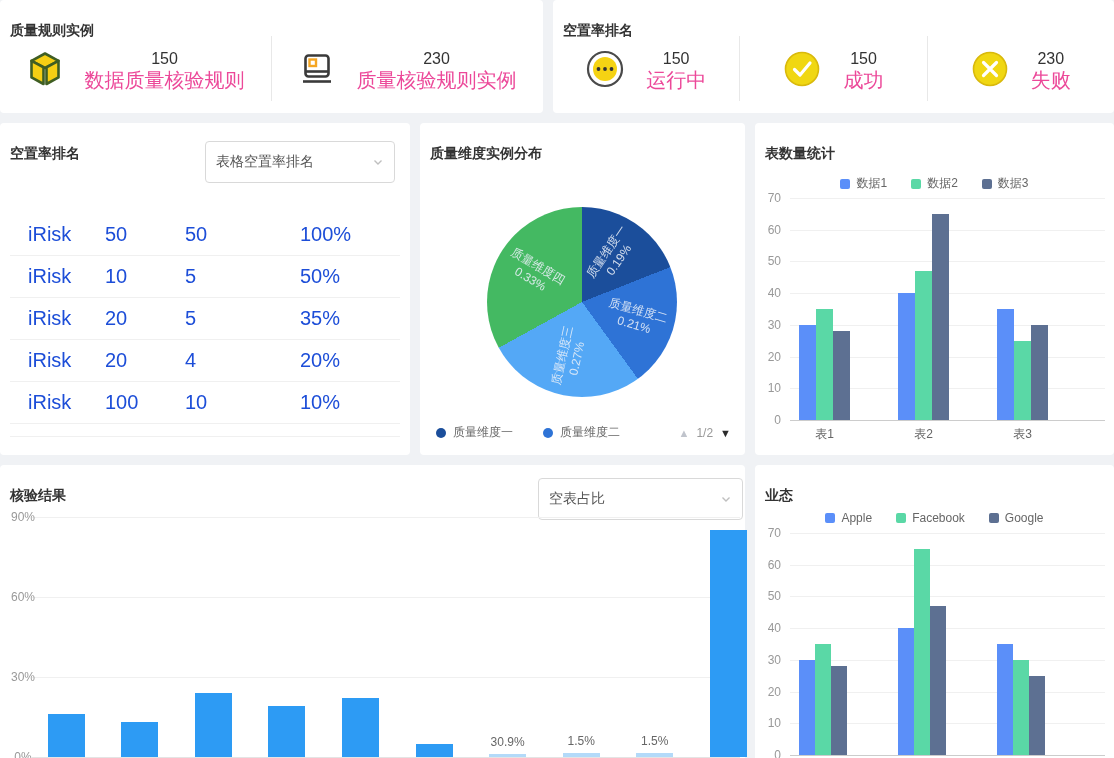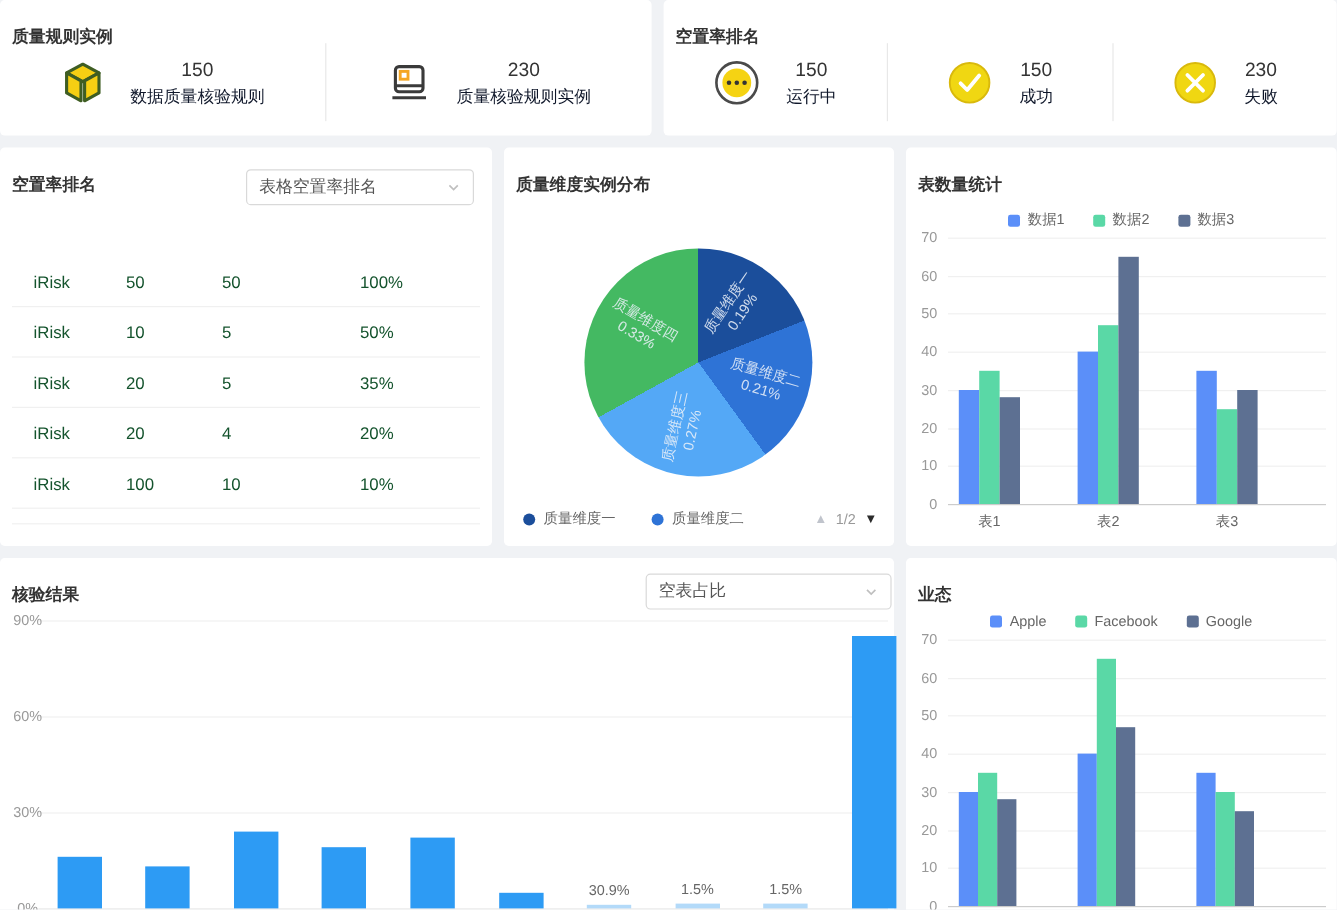--- a/index.html
+++ b/index.html
@@ -5,33 +5,33 @@
   html,body{margin:0;padding:0;}
   body{font-family:"Liberation Sans","DejaVu Sans",sans-serif;background:#f0f2f5;}
   #app{position:relative;width:1114px;height:758px;overflow:hidden;background:#f0f2f5;}
   .panel{position:absolute;background:#fff;border-radius:4px;}
   .panel-title{position:absolute;left:10px;top:8px;font-size:14px;font-weight:bold;color:#333;}
   
   .stats{position:absolute;top:30px;left:0;right:0;bottom:6px;display:flex;align-items:center;}
   .stat{flex:1;display:flex;align-items:center;justify-content:center;gap:22px;}
   .stat-text{text-align:center;}
   .stat-value{font-size:16px;color:#333;line-height:22px;}
-  .stat-label{font-size:14px;color:#0f172a;line-height:20px;}
+  .stat-label{font-size:20px;color:#ec4899;line-height:20px;}
   .vdiv{width:1px;align-self:stretch;margin:6px 0;background:#e8e8e8;}
   .icon{display:inline-flex;}
   
-  .select{position:absolute;height:30px;border:1px solid #d9d9d9;border-radius:4px;background:#fff;
+  .select{position:absolute;height:42px;border:1px solid #d9d9d9;border-radius:4px;background:#fff;
           display:flex;align-items:center;justify-content:space-between;padding:0 10px;box-sizing:border-box;
           font-size:14px;color:#555;}
   
   .tbl-head,.tbl-row{display:grid;grid-template-columns:77px 80px 115px 1fr;align-items:center;}
   .tbl-head{position:absolute;left:10px;right:10px;top:57px;height:34px;background:#fafafa;color:#8c8c8c;font-size:14px;}
   .tbl-head>div{padding-left:18px;}
   .tbl-body{position:absolute;left:10px;right:10px;top:91px;}
-  .tbl-row{height:41px;border-bottom:1px solid #f0f0f0;font-size:14px;color:#14532d;}
+  .tbl-row{height:41px;border-bottom:1px solid #f0f0f0;font-size:20px;color:#1d4ed8;}
   .tbl-row>div{padding-left:18px;}
   .tbl-stub{height:12px;border-bottom:1px solid #f0f0f0;}
   
   .pie{position:absolute;border-radius:50%;}
   .pie-label{position:absolute;font-size:12px;line-height:15px;color:rgba(235,240,248,0.88);text-align:center;white-space:nowrap;}
   .pie-legend{position:absolute;left:16px;right:14px;top:301px;display:flex;align-items:center;font-size:12px;color:#666;}
   .pie-legend .li{display:flex;align-items:center;gap:7px;margin-right:30px;}
   .dot{width:10px;height:10px;border-radius:50%;}
   .pager{margin-left:auto;display:flex;align-items:center;gap:7px;font-size:12px;}
   .pg-up{color:#c0c4cc;font-size:11px;}

